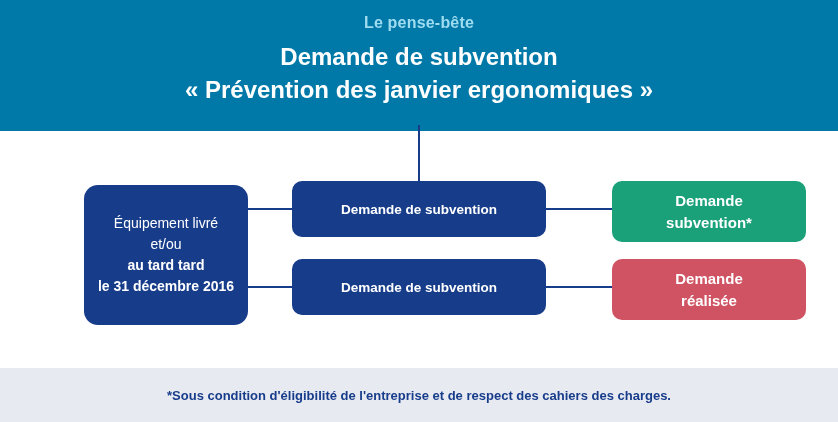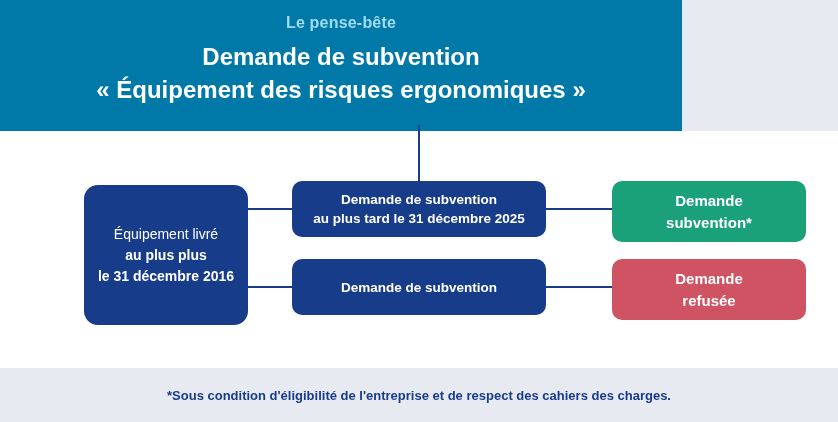--- a/index.html
+++ b/index.html
@@ -18,21 +18,21 @@
     width: 838px;
     height: 422px;
     background: #e8eaf2;
   }
 
   
   .header {
     position: absolute;
     left: 0;
     top: 0;
-    width: 682px;
+    width: 838px;
     height: 131px;
     background: #0079a8;
     box-sizing: border-box;
     display: flex;
     flex-direction: column;
     align-items: center;
     justify-content: flex-start;
     padding-top: 13px;
   }
   .eyebrow {
@@ -200,66 +200,66 @@
 </style>
 </head>
 <body>
 
 <div class="page">
 
   <div class="header">
     <div class="eyebrow">Le pense-bête</div>
     <div class="title-block">
       <div class="title-line">Demande de subvention</div>
-      <div class="title-line">« Équipement des risques ergonomiques »</div>
+      <div class="title-line">« Prévention des janvier ergonomiques »</div>
     </div>
   </div>
 
   <div class="body-white"></div>
 
   <div class="diagram">
 
     <div class="conn" id="conn-stem"></div>
     <div class="conn" id="conn-left-top"></div>
     <div class="conn" id="conn-left-bottom"></div>
     <div class="conn" id="conn-mid-right-top"></div>
     <div class="conn" id="conn-mid-right-bottom"></div>
 
     <div class="box blue" id="box-left">
       <div>
         <div class="lt">Équipement livré</div>
-        <div>au plus plus</div>
+        <div class="lt">et/ou</div>
+        <div>au tard tard</div>
         <div>le 31 décembre 2016</div>
       </div>
     </div>
 
     <div class="box blue" id="box-mid-top">
       <div>
         <div>Demande de subvention</div>
-        <div>au plus tard le 31 décembre 2025</div>
       </div>
     </div>
 
     <div class="box blue" id="box-mid-bottom">
       <div>
         <div>Demande de subvention</div>
       </div>
     </div>
 
     <div class="box green" id="box-right-top">
       <div>
         <div>Demande</div>
         <div>subvention*</div>
       </div>
     </div>
 
     <div class="box red" id="box-right-bottom">
       <div>
         <div>Demande</div>
-        <div>refusée</div>
+        <div>réalisée</div>
       </div>
     </div>
 
   </div>
 
   <div class="footer">
     <div class="footer-note">*Sous condition d'éligibilité de l'entreprise et de respect des cahiers des charges.</div>
   </div>
 
 </div>

